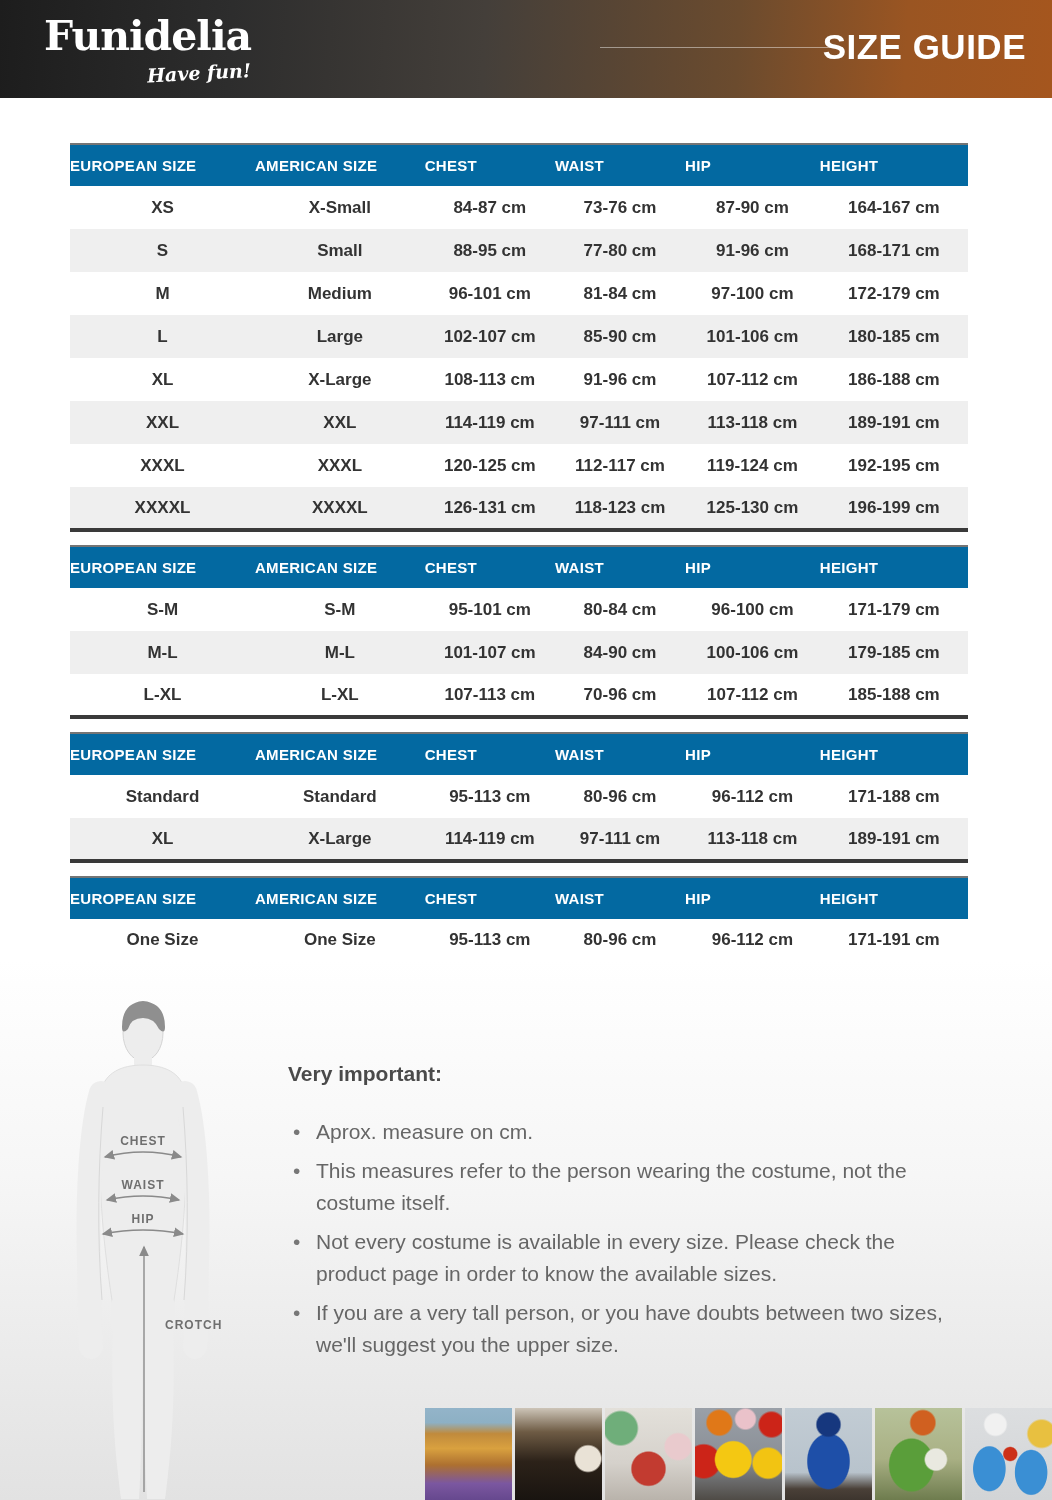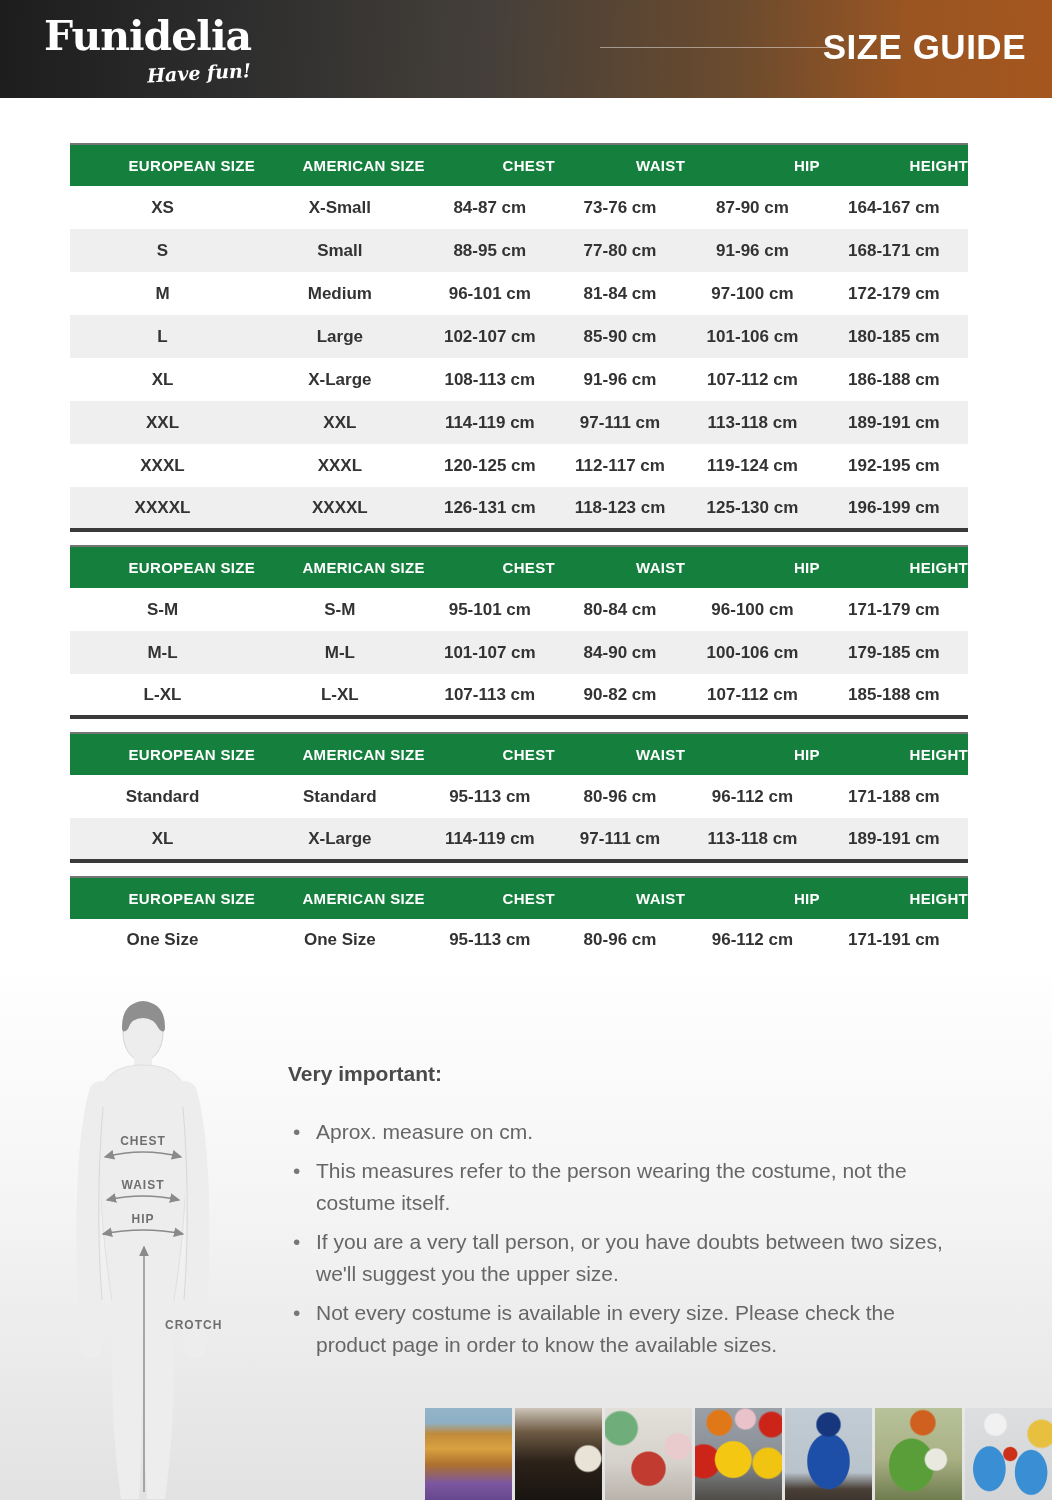--- a/index.html
+++ b/index.html
@@ -46,24 +46,24 @@
   }
 
   
   .tables-wrap { margin-top:45px; }
   table.size-table {
     width:898px; margin:0 0 13px 70px;
     border-collapse:collapse; table-layout:fixed;
     border-bottom:4px solid #3a3a3a;
   }
   table.size-table thead th {
-    background:#15803d; border-top:2px solid #757575;
+    background:#0369a1; border-top:2px solid #757575;
     color:#ffffff; font-size:15px; font-weight:700;
     height:42px; text-transform:uppercase; letter-spacing:0.3px;
-    text-align:right;
+    text-align:left;
   }
   table.size-table td {
     height:43px; text-align:center;
     font-weight:700; font-size:17px; color:#333333;
   }
   table.size-table tbody tr:nth-child(even) { background:#efefef; }
   table.size-table th:nth-child(1), table.size-table td:nth-child(1) { width:20.6%; }
   table.size-table th:nth-child(2), table.size-table td:nth-child(2) { width:18.9%; }
   table.size-table th:nth-child(3), table.size-table td:nth-child(3) { width:14.5%; }
   table.size-table th:nth-child(4), table.size-table td:nth-child(4) { width:14.5%; }
@@ -248,21 +248,21 @@
           <td>M-L</td>
           <td>101-107 cm</td>
           <td>84-90 cm</td>
           <td>100-106 cm</td>
           <td>179-185 cm</td>
         </tr>
         <tr>
           <td>L-XL</td>
           <td>L-XL</td>
           <td>107-113 cm</td>
-          <td>90-82 cm</td>
+          <td>70-96 cm</td>
           <td>107-112 cm</td>
           <td>185-188 cm</td>
         </tr>
       </tbody>
   </table>
   <table class="size-table">
     <thead>
         <tr>
           <th>EUROPEAN SIZE</th>
           <th>AMERICAN SIZE</th>
@@ -348,22 +348,22 @@
     <text class="fig-label" x="90" y="194" text-anchor="middle">WAIST</text>
     <text class="fig-label" x="90" y="228" text-anchor="middle">HIP</text>
     <text class="fig-label" x="112" y="334" text-anchor="start">CROTCH</text>
   </svg>
 
   <div class="notes">
     <div class="notes-title">Very important:</div>
     <ul>
       <li>Aprox. measure on cm.</li>
       <li>This measures refer to the person wearing the costume, not the costume itself.</li>
+      <li>Not every costume is available in every size. Please check the product page in order to know the available sizes.</li>
       <li>If you are a very tall person, or you have doubts between two sizes, we'll suggest you the upper size.</li>
-      <li>Not every costume is available in every size. Please check the product page in order to know the available sizes.</li>
     </ul>
   </div>
 
   <div class="gallery">
       <div class="tile tile-1"></div>
       <div class="tile tile-2"></div>
       <div class="tile tile-3"></div>
       <div class="tile tile-4"></div>
       <div class="tile tile-5"></div>
       <div class="tile tile-6"></div>

